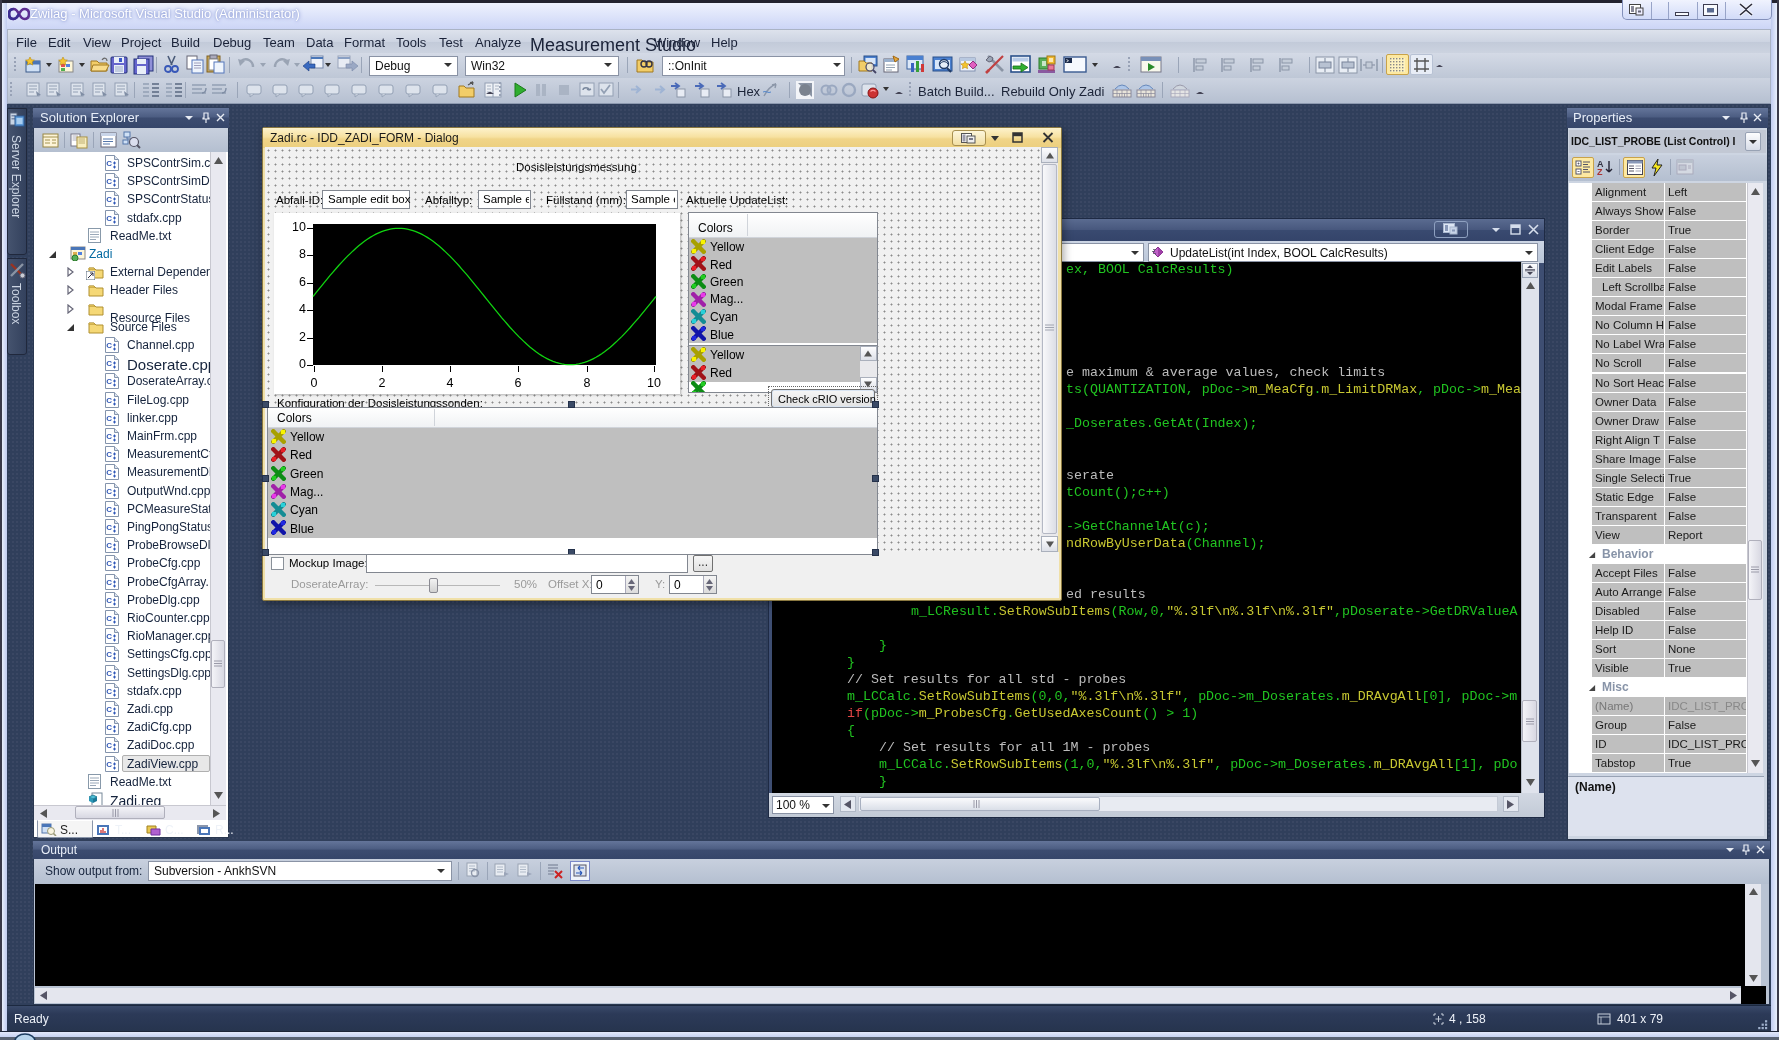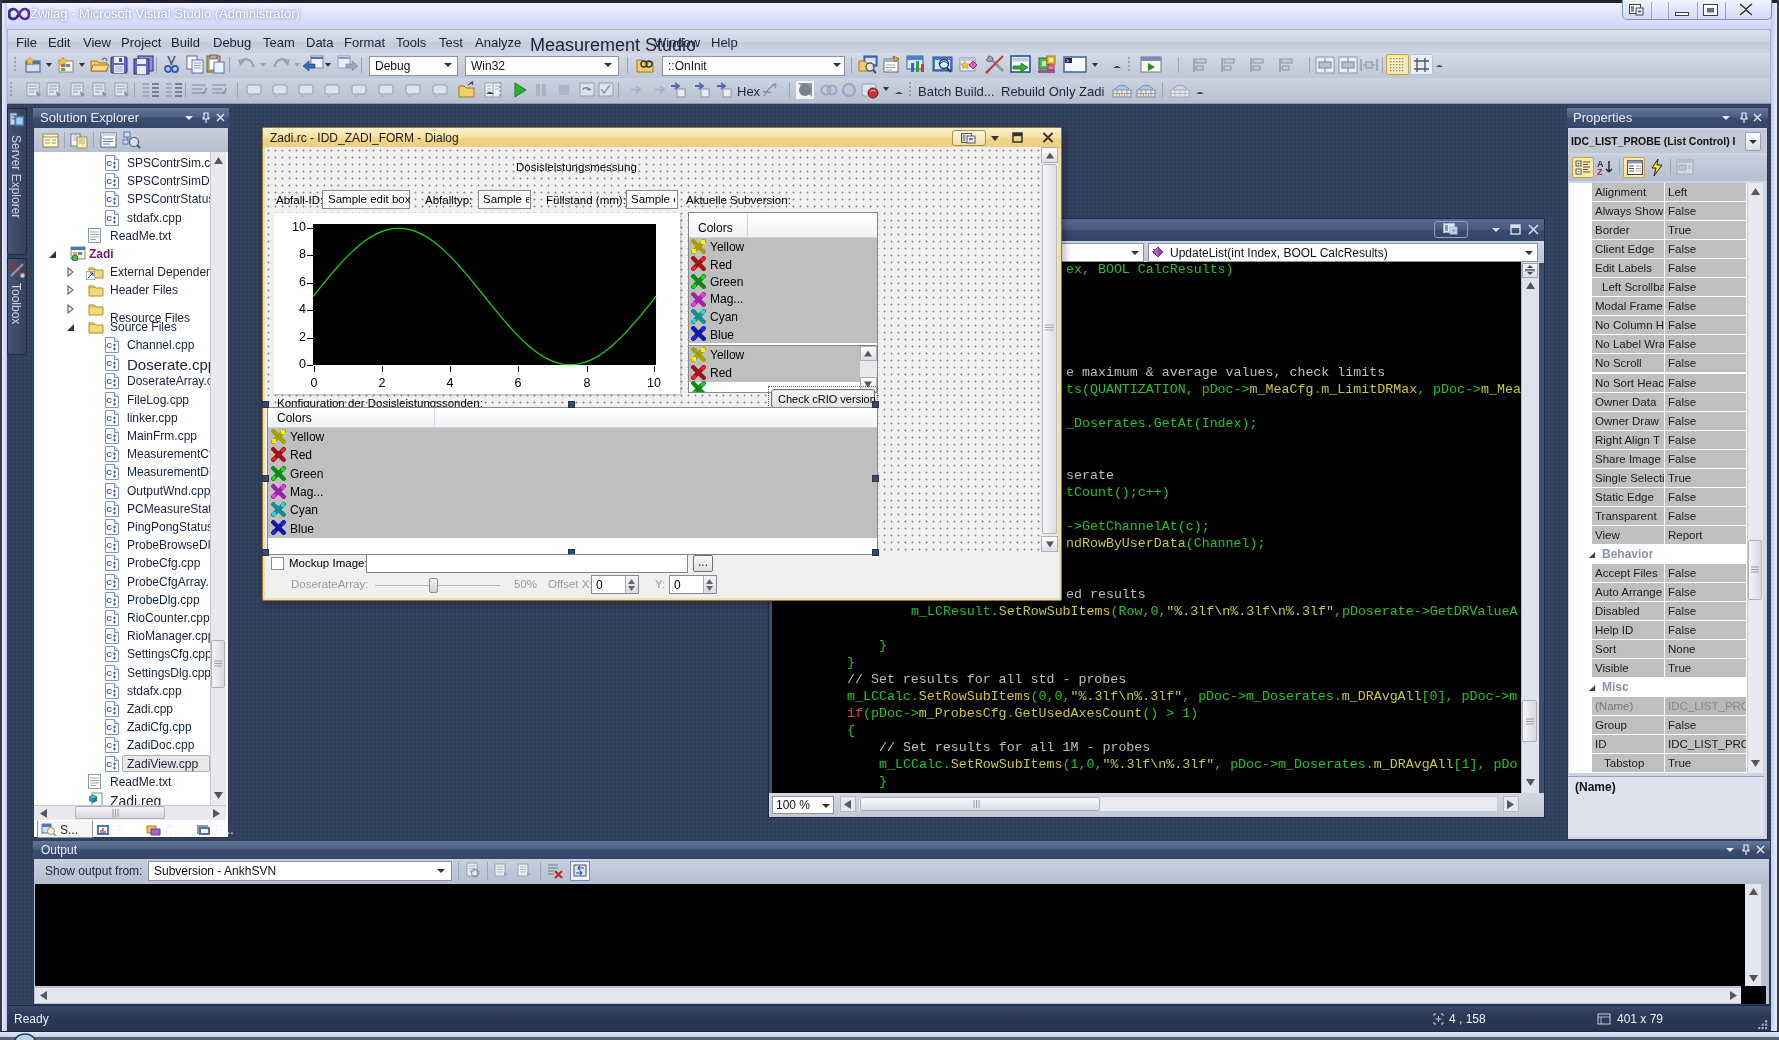--- a/index.html
+++ b/index.html
@@ -546,21 +546,21 @@
 <svg class="abs" style="left:48px;top:250px" width="9" height="9" viewBox="0 0 9 9">
     <path d="M8 1 L8 8 L1 8 Z" fill="#333"></path>
   </svg>
 <svg class="abs" style="left:70px;top:246px" width="16" height="15" viewBox="0 0 16 15">
     <rect x="1" y="1" width="14" height="12" fill="#fdf6d8" stroke="#888"></rect>
     <rect x="1" y="1" width="14" height="3" fill="#4a76b8"></rect>
     <rect x="3" y="6" width="4" height="3" fill="#e0b050"></rect>
     <rect x="8" y="6" width="4" height="3" fill="#5080e0"></rect>
     <circle cx="5" cy="12" r="3" fill="#58b058" stroke="#2a7a2a"></circle>
   </svg>
-<div class="abs" style="left:89px;top:247px;font-size:12px;color:#701a75;font-weight:bold;white-space:nowrap">Zadi</div>
+<div class="abs" style="left:89px;top:247px;font-size:12px;color:#0369a1;font-weight:normal;white-space:nowrap">Zadi</div>
 <svg class="abs" style="left:66px;top:267px" width="8" height="10" viewBox="0 0 8 10">
     <path d="M2 1 L7 5 L2 9 Z" fill="none" stroke="#667" stroke-width="1.2"></path>
   </svg>
 <svg class="abs" style="left:88px;top:265px" width="16" height="14" viewBox="0 0 16 14">
     <path d="M1 3 L6 3 L8 5 L15 5 L15 13 L1 13 Z" fill="#f5d876" stroke="#b09030"></path>
     <path d="M1 3 L6 3 L7 4.5 L1 4.5 Z" fill="#e8c860" stroke="#b09030" stroke-width="0.5"></path>
   </svg>
 <svg class="abs" style="left:86px;top:271px" width="9" height="9" viewBox="0 0 9 9">
     <rect x="0" y="0" width="9" height="9" fill="#fff" stroke="#567"></rect>
     <path d="M2 7 L7 2 M7 2 l-3 0 M7 2 l0 3" stroke="#334" fill="none"></path>
@@ -921,21 +921,21 @@
 <svg class="abs" style="left:1588px;top:684px" width="8" height="8" viewBox="0 0 9 9">
     <path d="M8 1 L8 8 L1 8 Z" fill="#444"></path>
   </svg>
 <div class="abs" style="left:1602px;top:680px;font-size:12px;font-weight:bold;color:#8894a8">Misc</div>
 <div class="abs gridrow" style="left:1592px;top:697px;width:72px;height:18px;padding-left:3px;color:#777">(Name)</div>
 <div class="abs gridrow" style="left:1665px;top:697px;width:81px;height:18px;padding-left:3px;color:#888;background:#b8b8b8">IDC_LIST_PROB</div>
 <div class="abs gridrow" style="left:1592px;top:716px;width:72px;height:18px;padding-left:3px;color:#1a1a1a">Group</div>
 <div class="abs gridrow" style="left:1665px;top:716px;width:81px;height:18px;padding-left:3px;color:#1a1a1a;background:#bfbfbf">False</div>
 <div class="abs gridrow" style="left:1592px;top:735px;width:72px;height:18px;padding-left:3px;color:#1a1a1a">ID</div>
 <div class="abs gridrow" style="left:1665px;top:735px;width:81px;height:18px;padding-left:3px;color:#1a1a1a;background:#bfbfbf">IDC_LIST_PROB</div>
-<div class="abs gridrow" style="left:1592px;top:754px;width:72px;height:18px;padding-left:12px;color:#1a1a1a">Tabstop</div>
+<div class="abs gridrow" style="left:1592px;top:754px;width:72px;height:18px;padding-left:3px;color:#1a1a1a">Tabstop</div>
 <div class="abs gridrow" style="left:1665px;top:754px;width:81px;height:18px;padding-left:3px;color:#1a1a1a;background:#bfbfbf">True</div>
 <div class="abs" style="left:1747px;top:183px;width:16px;height:590px;background:#e9e9f0;border-left:1px solid #c8c8d0"></div>
 <svg class="abs" style="left:1751px;top:188px" width="9" height="7" viewBox="0 0 9 7">
     <path d="M4.5 0 L9 7 L0 7 Z" fill="#555"></path>
   </svg>
 <svg class="abs" style="left:1751px;top:760px" width="9" height="7" viewBox="0 0 9 7">
     <path d="M4.5 7 L9 0 L0 0 Z" fill="#555"></path>
   </svg>
 <div class="abs" style="left:1748px;top:540px;width:14px;height:60px;background:linear-gradient(90deg,#f4f4f8,#d8d8e2);border:1px solid #b0b0bc;border-radius:2px"></div>
 <svg class="abs" style="left:1751px;top:566px" width="8" height="7" viewBox="0 0 8 7">
@@ -1063,21 +1063,21 @@
 <div class="abs" style="left:516px;top:161px;font-size:11.5px;color:#000">Dosisleistungsmessung</div>
 <div class="abs" style="left:276px;top:194px;font-size:11.5px;color:#000">Abfall-ID:</div>
 <div class="abs" style="left:322px;top:190px;width:88px;height:19px;background:#fff;border:1px solid #828790"></div>
 <div class="abs" style="left:328px;top:193px;font-size:11.5px;color:#000">Sample edit box</div>
 <div class="abs" style="left:425px;top:194px;font-size:11.5px;color:#000">Abfalltyp:</div>
 <div class="abs" style="left:478px;top:190px;width:53px;height:19px;background:#fff;border:1px solid #828790"></div>
 <div class="abs" style="left:483px;top:193px;font-size:11.5px;color:#000;width:46px;overflow:hidden;white-space:nowrap">Sample e</div>
 <div class="abs" style="left:546px;top:194px;font-size:11.5px;color:#000">Füllstand (mm):</div>
 <div class="abs" style="left:626px;top:190px;width:52px;height:19px;background:#fff;border:1px solid #828790"></div>
 <div class="abs" style="left:631px;top:193px;font-size:11.5px;color:#000;width:44px;overflow:hidden;white-space:nowrap">Sample e</div>
-<div class="abs" style="left:686px;top:194px;font-size:11.5px;color:#000">Aktuelle Subversion:</div>
+<div class="abs" style="left:686px;top:194px;font-size:11.5px;color:#000">Aktuelle UpdateList:</div>
 <div class="abs" style="left:274px;top:213px;width:406px;height:181px;background:#fff;box-shadow:1px 1px 2px rgba(120,120,120,0.5)"></div>
 <div class="abs" style="left:313px;top:224px;width:343px;height:141px;background:#000"></div>
 <div class="abs" style="left:286px;top:220px;width:20px;text-align:right;font-size:12.5px;color:#000">10</div>
 <div class="abs" style="left:307px;top:228px;width:6px;height:1px;background:#000"></div>
 <div class="abs" style="left:286px;top:247px;width:20px;text-align:right;font-size:12.5px;color:#000">8</div>
 <div class="abs" style="left:307px;top:255px;width:6px;height:1px;background:#000"></div>
 <div class="abs" style="left:286px;top:275px;width:20px;text-align:right;font-size:12.5px;color:#000">6</div>
 <div class="abs" style="left:307px;top:283px;width:6px;height:1px;background:#000"></div>
 <div class="abs" style="left:286px;top:302px;width:20px;text-align:right;font-size:12.5px;color:#000">4</div>
 <div class="abs" style="left:307px;top:310px;width:6px;height:1px;background:#000"></div>

